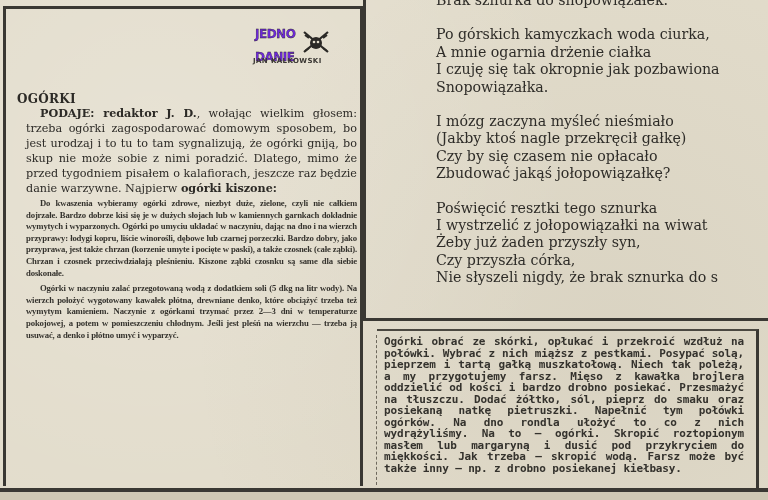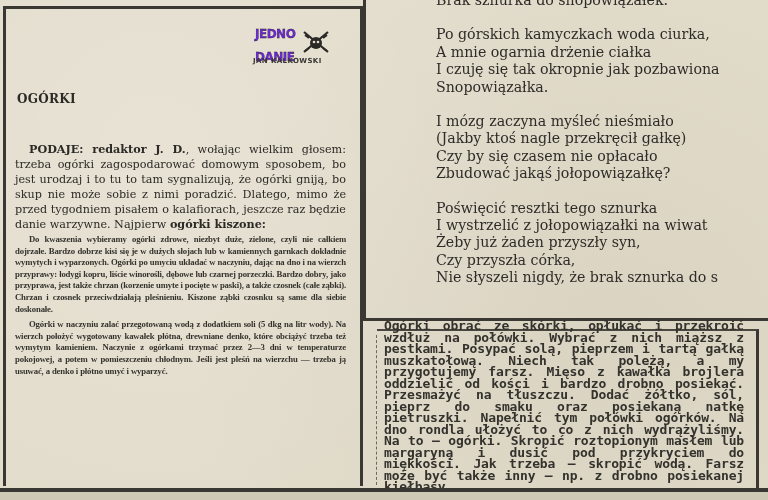--- a/index.html
+++ b/index.html
@@ -37,22 +37,22 @@
     position:absolute; left:-2px; top:29px;
     font-family:"DejaVu Sans", sans-serif; font-size:7px; font-weight:bold;
     letter-spacing:0.4px; color:#3a3733;text-align:center;
   }
   .logo-emblem { position:absolute; left:46px; top:2px; width:30px; height:26px; }
   .title {
     position:absolute; left:17px; top:92px;
     font-weight:bold; font-size:12px; letter-spacing:0.3px;
   }
   .col-left {
-    position:absolute; left:15px; top:106px; width:331px;
-    font-size:11.2px; line-height:15px; text-align:justify;margin-top:36px;
+    position:absolute; left:26px; top:106px; width:331px;
+    font-size:11.2px; line-height:15px; text-align:justify;
   }
   .col-left p { margin:0; text-indent:14px; }
   .col-left .small {
     font-family:Liberation Serif, serif;
     font-size:8.7px; line-height:11.6px; letter-spacing:-0.15px; font-weight:bold;
     color:#34322d;
     margin-top:2px;
   }
   .col-left .small + .small { margin-top:4px; }
   .col-left .ponadto { margin-top:2px; }
@@ -74,23 +74,23 @@
   .recipe-box-2 {
     position:absolute; left:377px; top:329px; width:382px; height:160px;
     border-top:2px solid #4a4740; border-right:3px solid #3a3833;
     box-sizing:border-box;
   }
   .dotted-left {
     position:absolute; left:376px; top:335px; width:0; height:150px;
     border-left:1px dashed #6d685c;
   }
   .col-right {
-    position:absolute; left:384px; top:320px; width:360px;
+    position:absolute; left:384px; top:336px; width:360px;
     font-family:"DejaVu Sans Mono", monospace; font-weight:bold;
-    font-size:13px; line-height:11.5px; letter-spacing:-0.15px;
+    font-size:11px; line-height:11.5px; letter-spacing:-0.15px;
     text-align:justify; color:#34322d;
   }
   .col-right p { margin:0; }
   .bottom-rule {
     position:absolute; left:0; top:488px; width:768px; height:4px; background:#3a3833;
   }
   .bottom-strip {
     position:absolute; left:0; top:492px; width:768px; height:8px; background:#cfc8b4;
   }
 </style>

